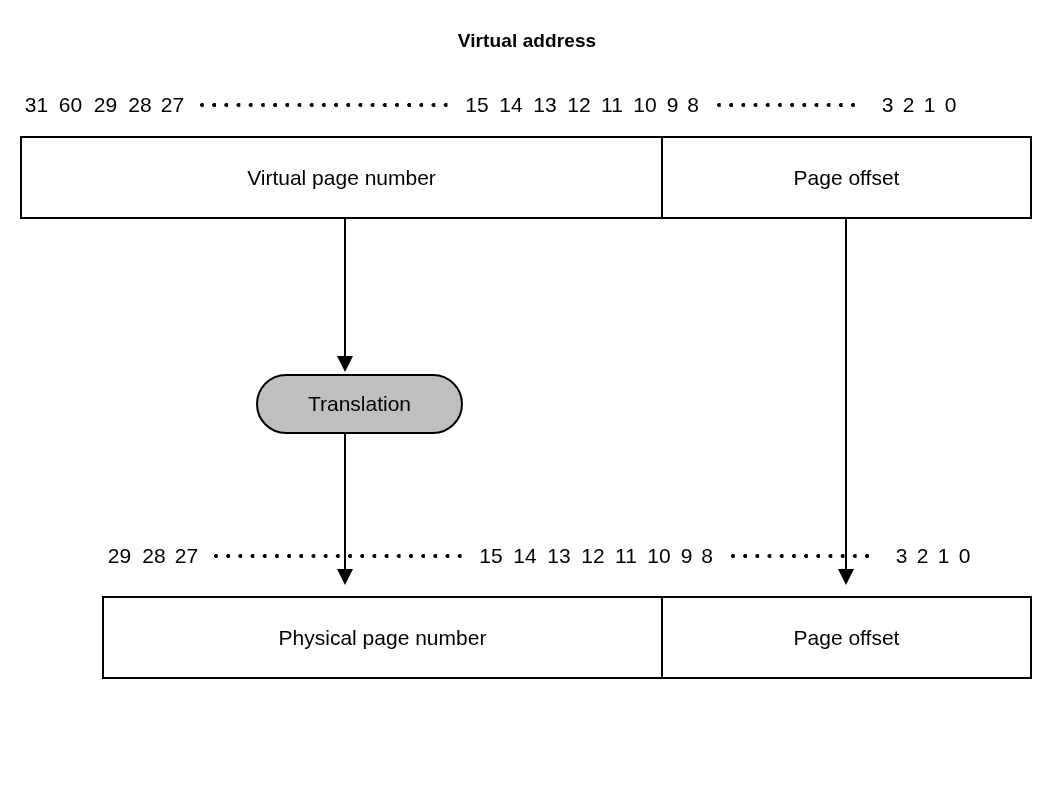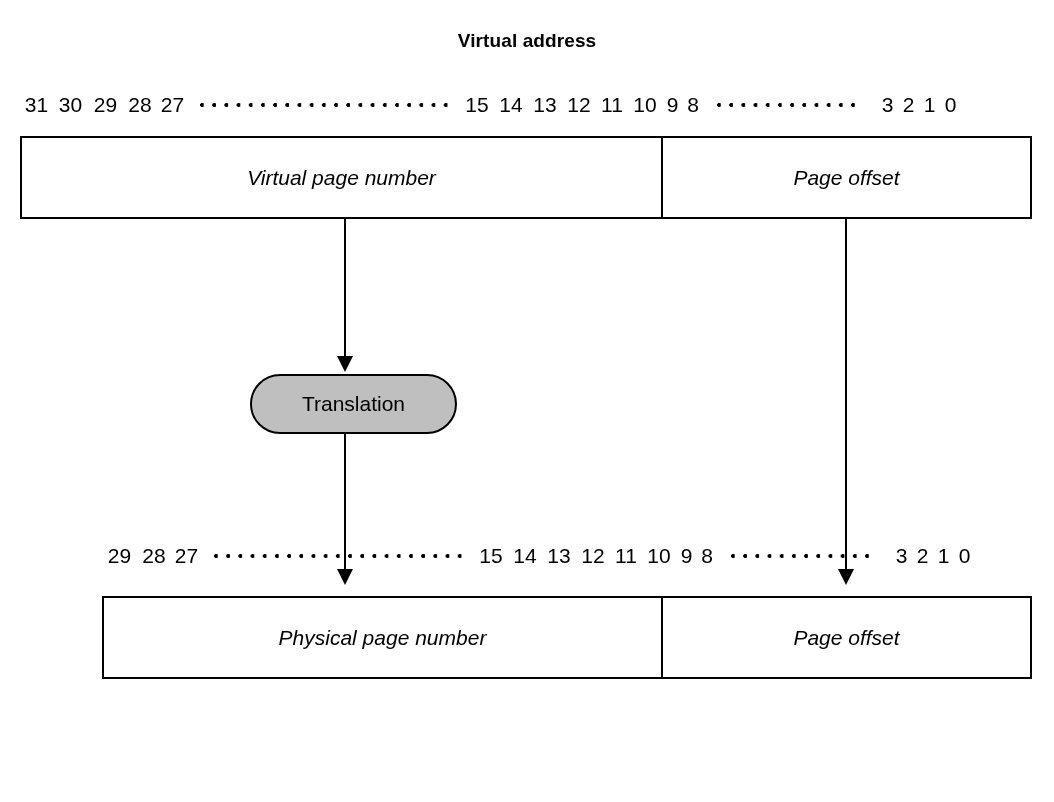--- a/index.html
+++ b/index.html
@@ -63,21 +63,20 @@
     background-repeat: repeat-x;
   }
 
   
   .addr-box {
     box-sizing: border-box;
     border: 2px solid #000000;
     background: #ffffff;
     display: flex;
     align-items: stretch;
-    font-style: italic;
   }
   .addr-field {
     display: flex;
     align-items: center;
     justify-content: center;
     font-size: 21px;
     white-space: nowrap;
     box-sizing: border-box;
   }
   .addr-field.left { border-right: 2px solid #000000; }
@@ -112,21 +111,21 @@
 <body>
 
 <div id="canvas">
 
   <div class="abs title" style="left:0px; top:30px; width:1054px;">Virtual address</div>
 
   <div class="abs bitrow" style="left:20px; top:92px; width:1014px;">
 
     <div class="bitgroup">
       <span class="bit" style="width:33px">31</span>
-      <span class="bit" style="width:35px">30</span>
+      <span class="bit" style="width:35px">60</span>
       <span class="bit" style="width:35px">29</span>
       <span class="bit" style="width:34px">28</span>
       <span class="bit" style="width:31px">27</span>
     </div>
 
     <div class="dots" style="width:248px; margin-left:12px; margin-right:12px;"></div>
 
     <div class="bitgroup">
       <span class="bit" style="width:34px">15</span>
       <span class="bit" style="width:34px">14</span>
@@ -153,21 +152,21 @@
       <span>Virtual page number</span>
     </div>
     <div class="addr-field" style="width:367px;">
       <span>Page offset</span>
     </div>
   </div>
 
   <div class="abs vline" style="left:344px; top:219px; height:139px;"></div>
   <div class="abs arrowhead" style="left:337px; top:356px;"></div>
 
-  <div class="abs pill" style="left:250px; top:374px; width:207px; height:60px;">
+  <div class="abs pill" style="left:256px; top:374px; width:207px; height:60px;">
     <span>Translation</span>
   </div>
 
   <div class="abs vline" style="left:344px; top:434px; height:136px;"></div>
   <div class="abs arrowhead" style="left:337px; top:569px;"></div>
 
   <div class="abs vline" style="left:845px; top:219px; height:351px;"></div>
   <div class="abs arrowhead" style="left:838px; top:569px;"></div>
 
   <div class="abs bitrow" style="left:102px; top:543px; width:932px;">

